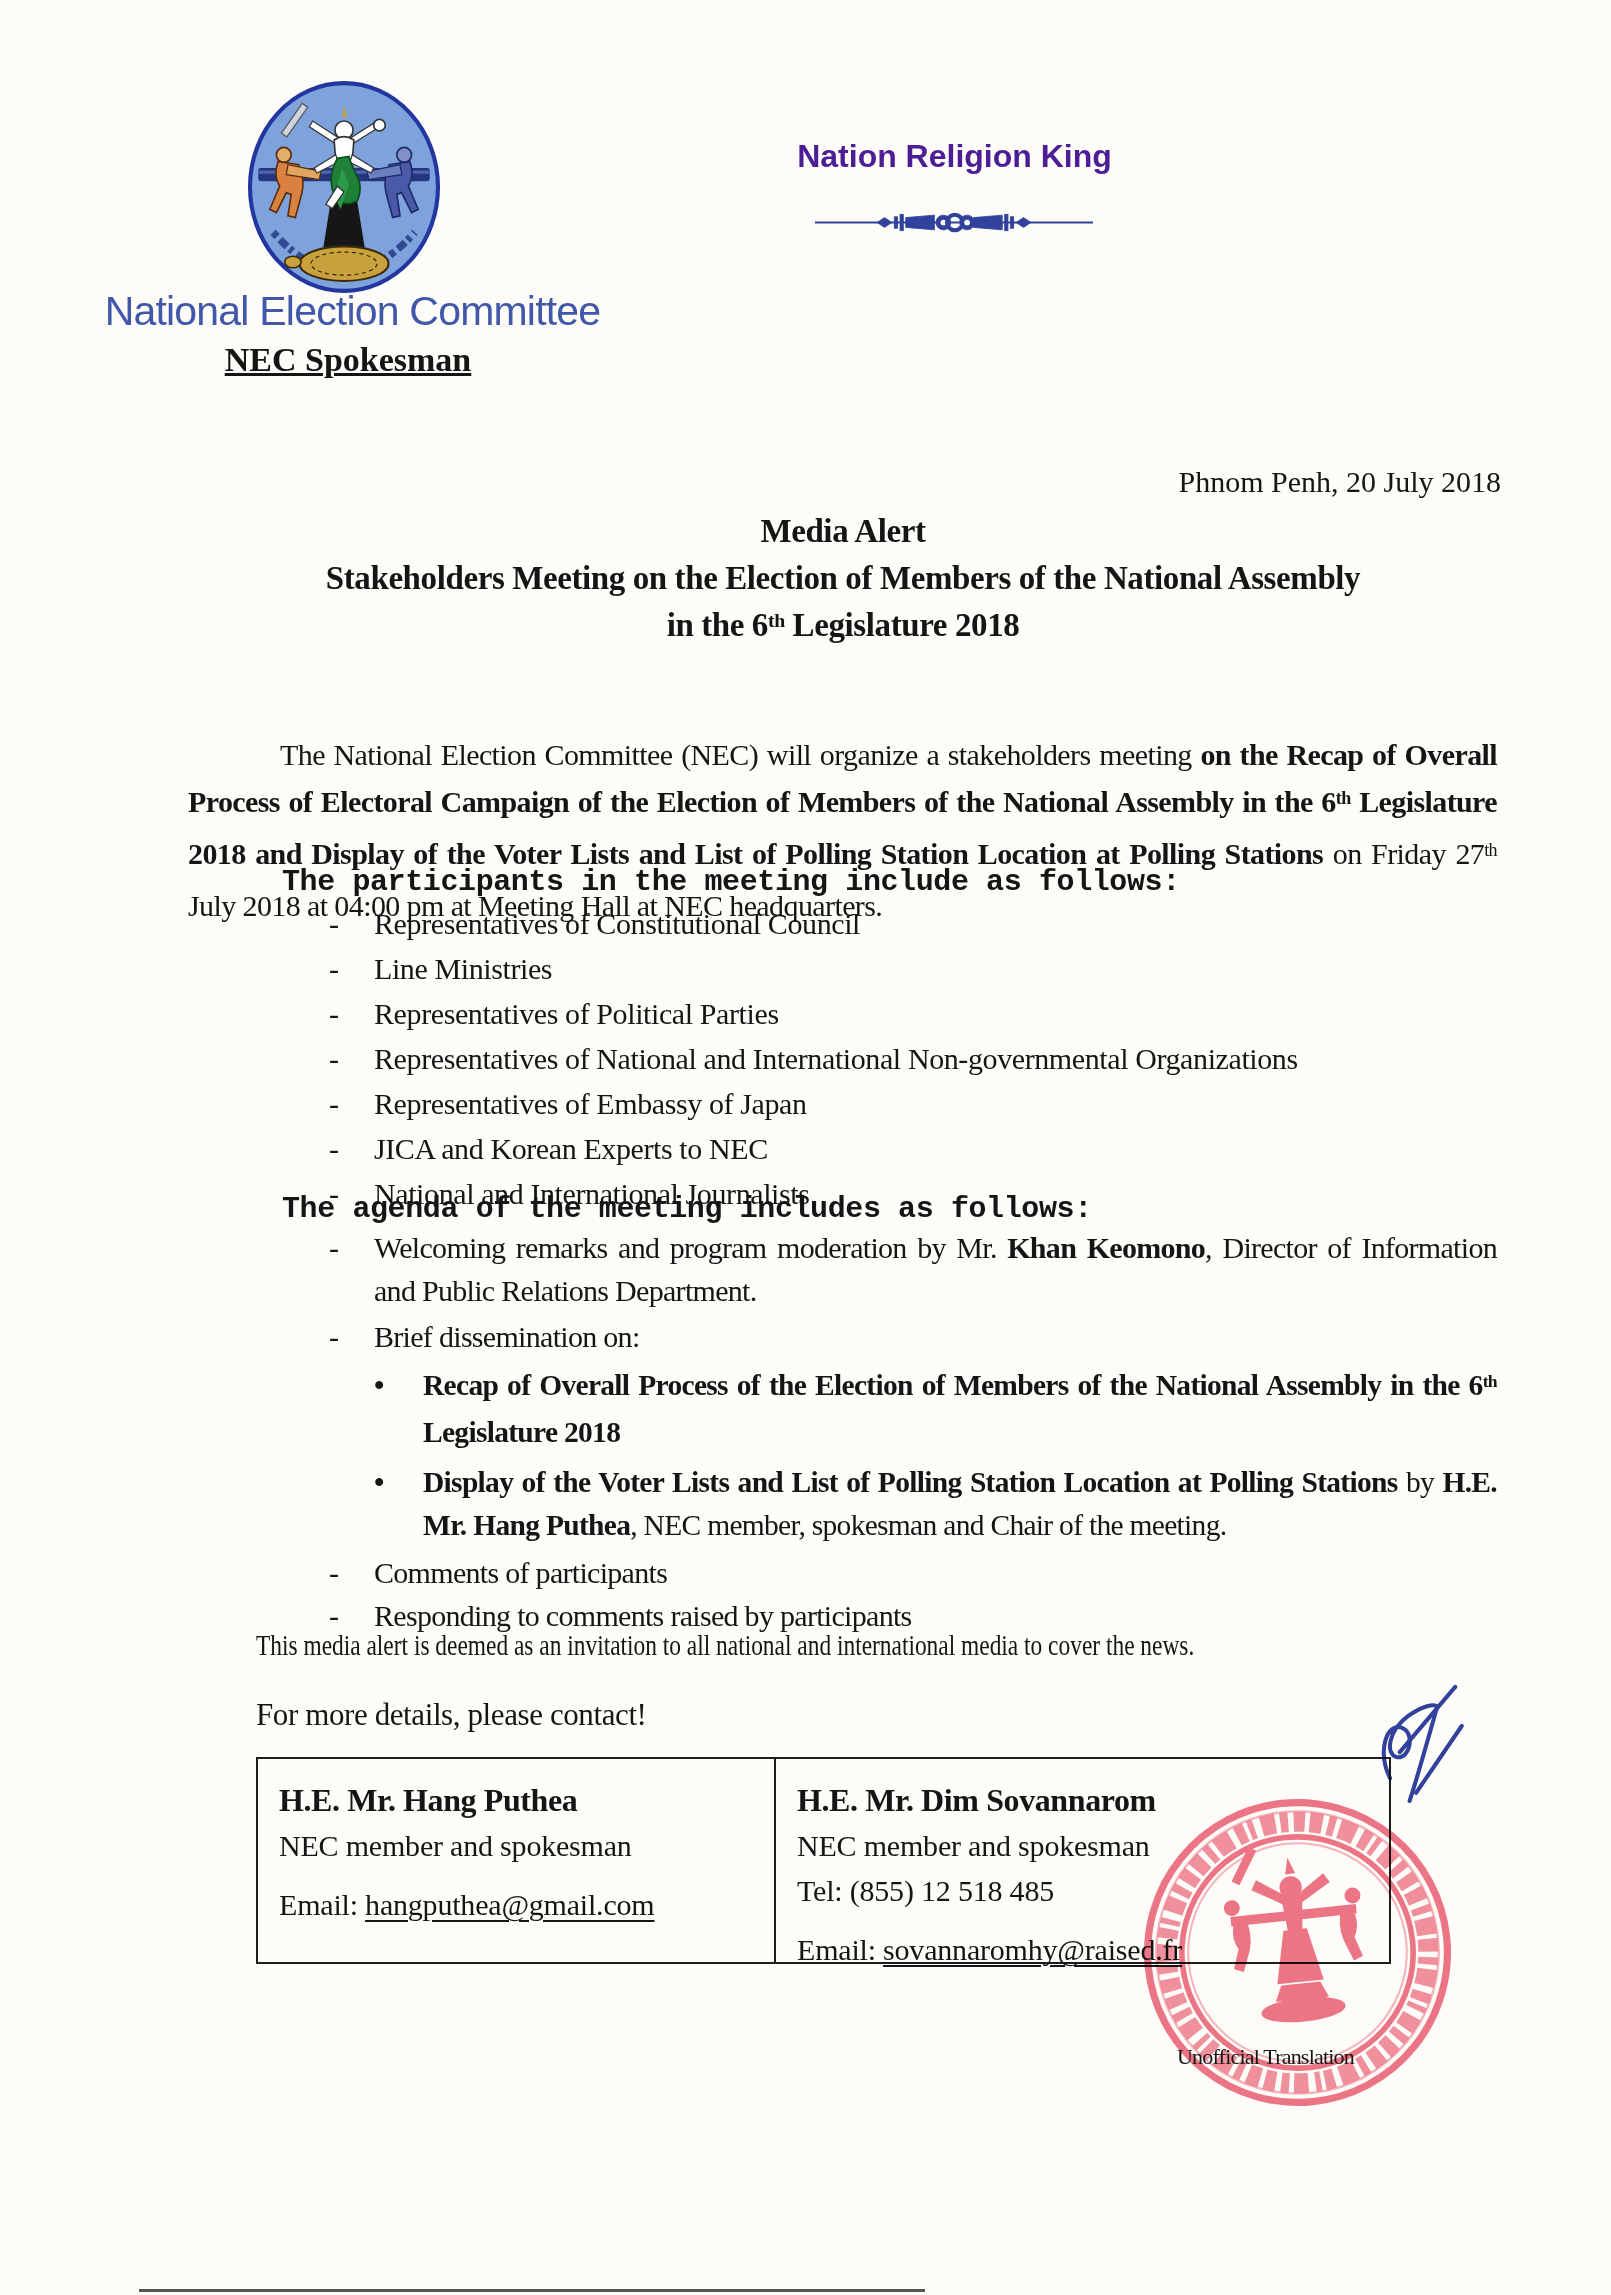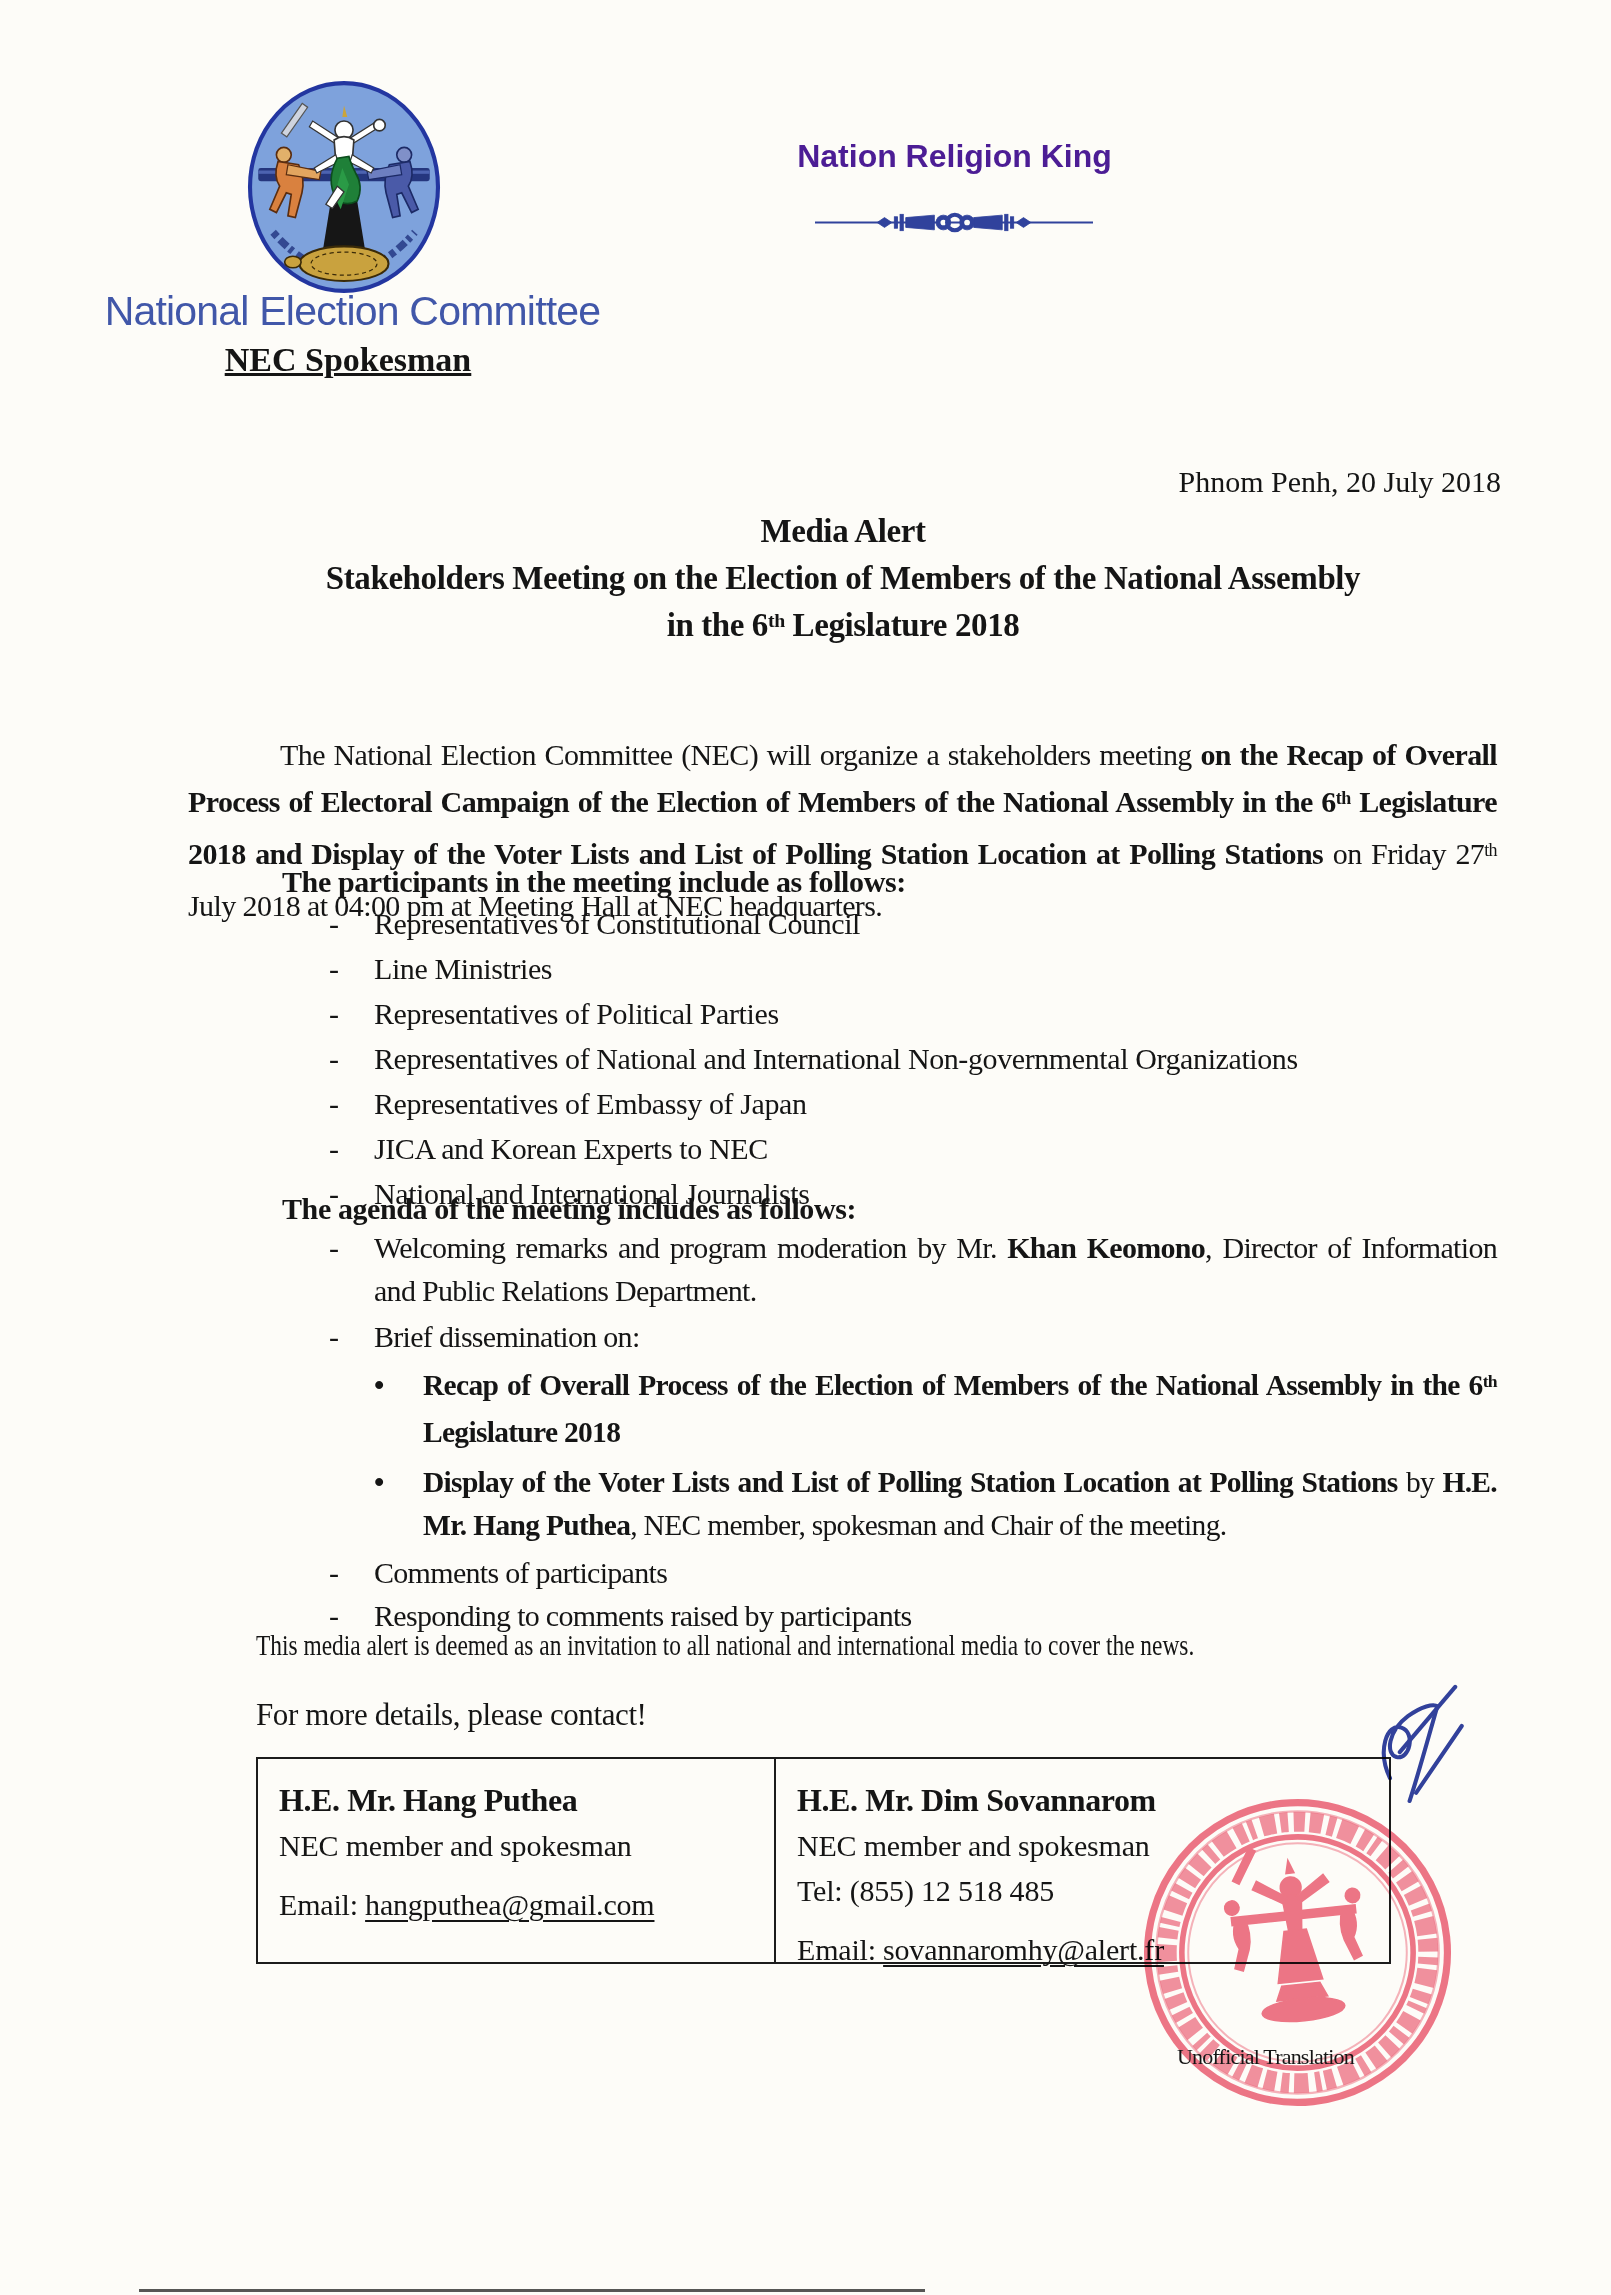--- a/index.html
+++ b/index.html
@@ -28,21 +28,21 @@
                font-size:34px; font-weight:bold; }
 
   .dateline  { top:465px; right:111px; font-size:30px; }
 
   .titleblock { top:508px; left:188px; width:1310px; text-align:center;
                 font-size:33px; font-weight:bold; line-height:47px; letter-spacing:-0.4px; }
 
   .intro { top:692px; left:188px; width:1309px; font-size:30px; line-height:47px;
            text-align:justify; text-indent:92px; letter-spacing:-0.6px;margin-top:39px; }
 
-  .sec-heading { font-size:30px; font-weight:bold; letter-spacing:-0.4px; }
+  .sec-heading { font-size:30px; font-weight:bold; letter-spacing:-0.4px;font-family:Liberation Mono, monospace; }
   .participants-heading { top:865px; left:282px; }
   .agenda-heading       { top:1192px; left:282px; }
 
   .plist { top:901px; left:329px; width:1171px; list-style:none; }
   .plist li { display:flex; font-size:30px; line-height:45px; letter-spacing:-0.4px; }
   .marker { flex:none; width:45px; }
 
   .alist { top:1226px; left:329px; width:1168px; }
   .arow  { display:flex; font-size:30px; line-height:43px; letter-spacing:-0.7px; }
   .arow .atext { flex:1; text-align:justify; }
@@ -210,21 +210,21 @@
   <div class="abs ctable">
     <div class="ccell left">
       <div class="cname">H.E. Mr. Hang Puthea</div>
       <div class="cline">NEC member and spokesman</div>
       <div class="cline cemail"><span>Email: </span><span class="email-link">hangputhea@gmail.com</span></div>
     </div>
     <div class="ccell right">
       <div class="cname">H.E. Mr. Dim Sovannarom</div>
       <div class="cline">NEC member and spokesman</div>
       <div class="cline">Tel: (855) 12 518 485</div>
-      <div class="cline cemail"><span>Email: </span><span class="email-link">sovannaromhy@alert.fr</span></div>
+      <div class="cline cemail"><span>Email: </span><span class="email-link">sovannaromhy@raised.fr</span></div>
     </div>
   </div>
 
   <svg class="abs stamp" width="321" height="319" viewBox="0 0 400 400">
     <g transform="rotate(-6 200 200)" opacity="0.85">
       <g stroke="#ec5f75" fill="none">
         <circle cx="200" cy="200" r="188" stroke-width="9"></circle>
         <circle cx="200" cy="200" r="177" stroke-width="3" opacity=".55"></circle>
         <circle cx="200" cy="200" r="164" stroke-width="25" stroke-dasharray="16 7 9 6 21 8 12 5 7 9 18 6 10 7 14 6" opacity=".8"></circle>
         <circle cx="200" cy="200" r="145" stroke-width="7"></circle>

